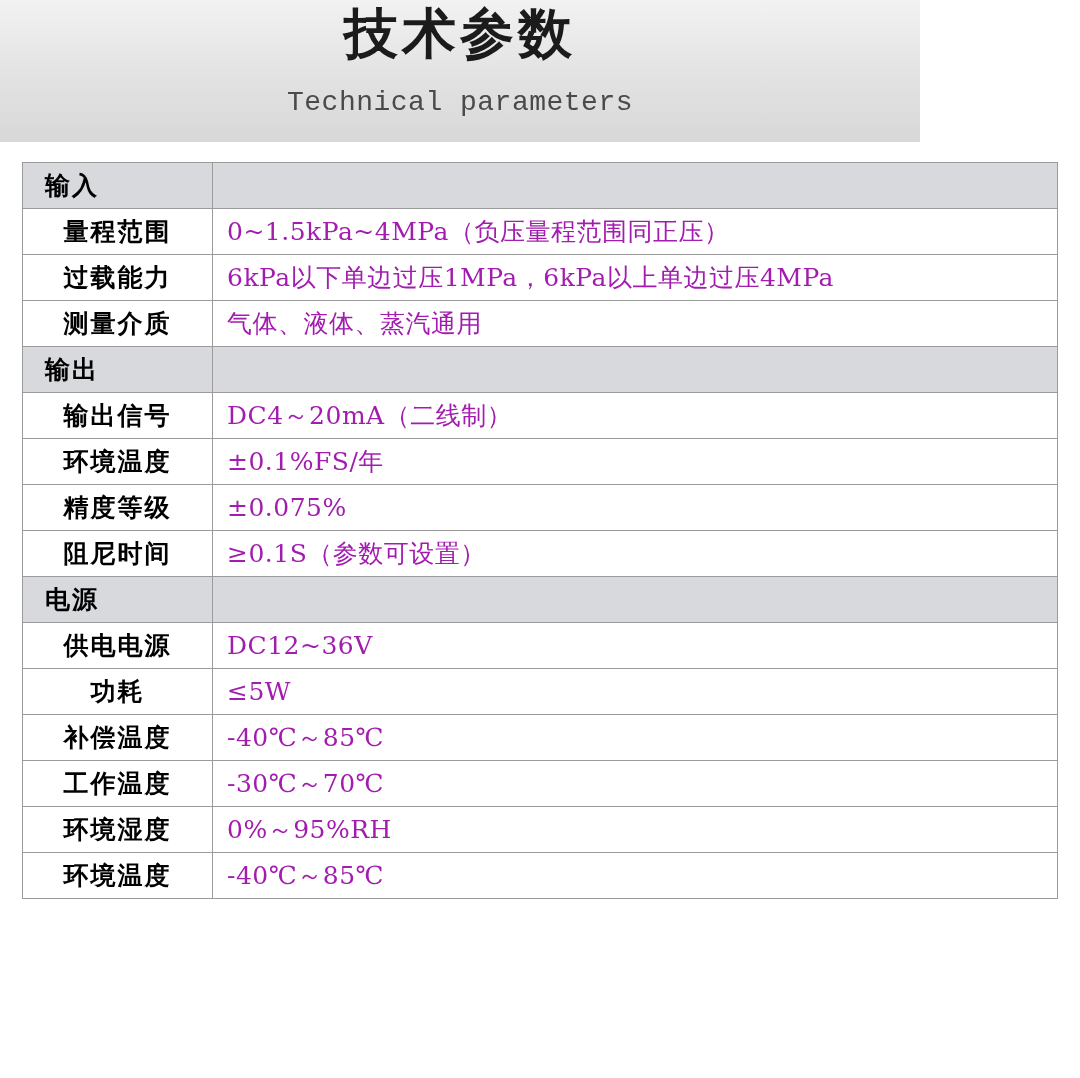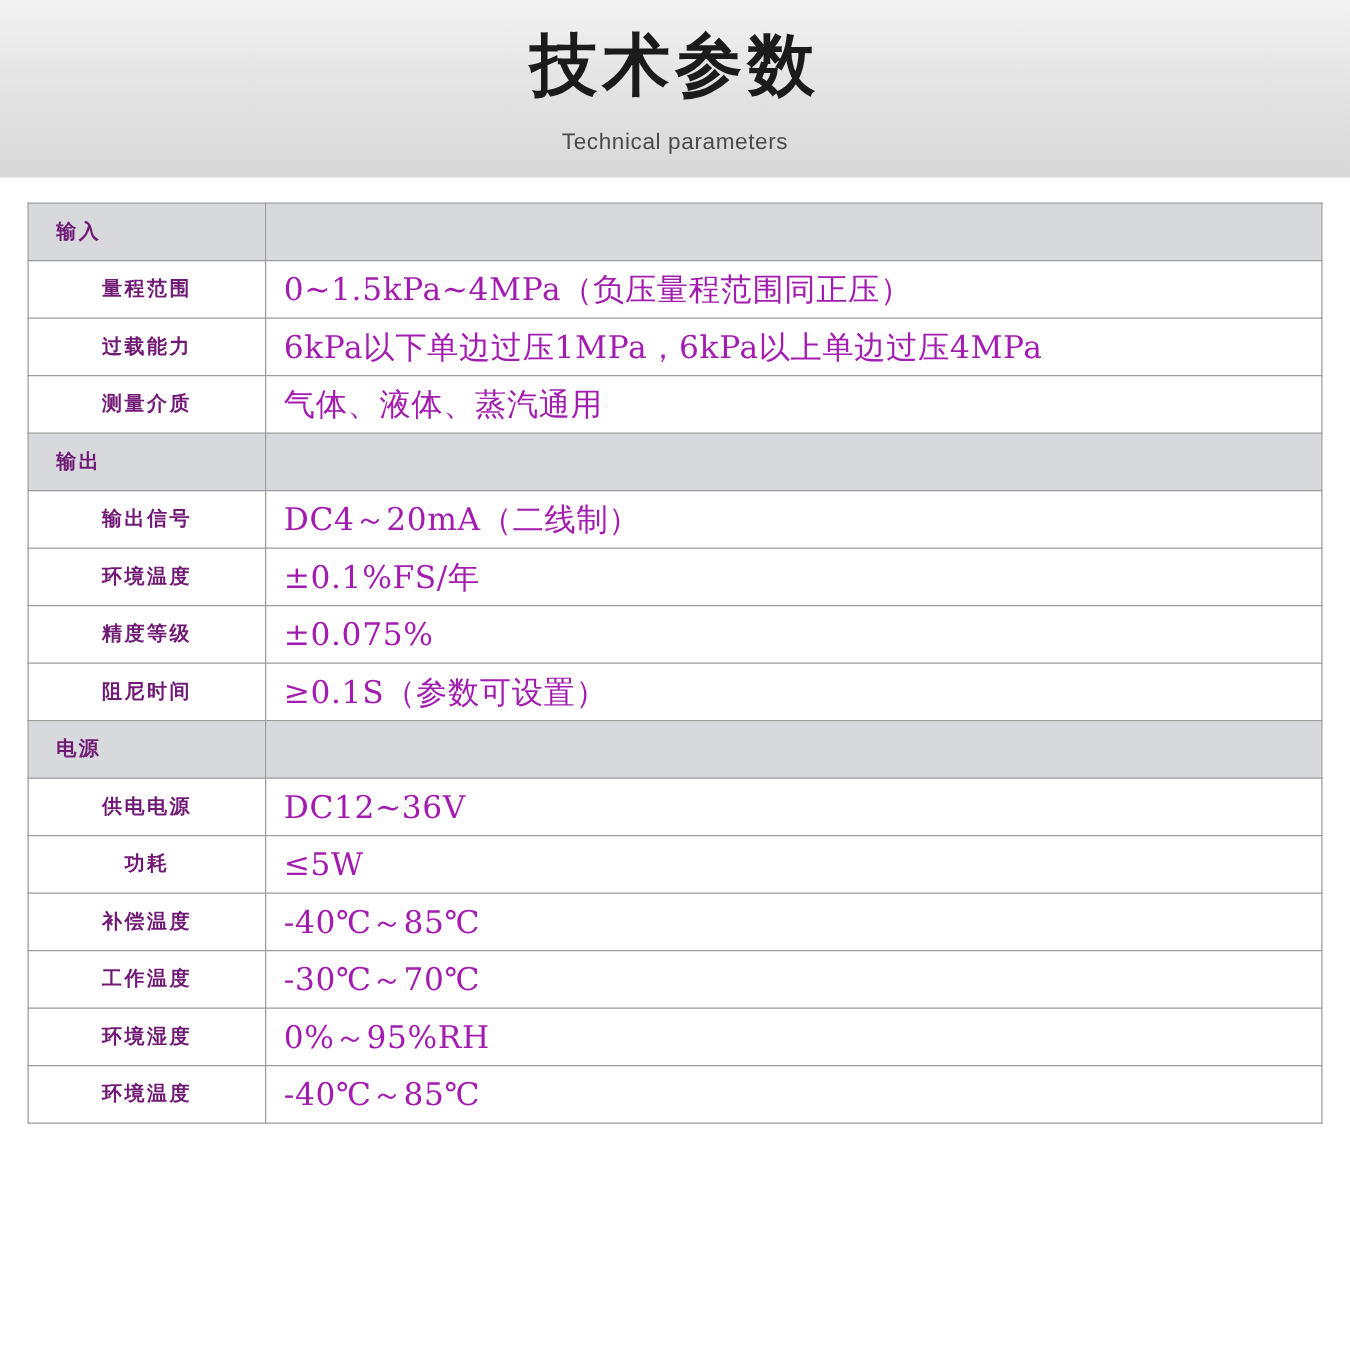--- a/index.html
+++ b/index.html
@@ -16,44 +16,44 @@
 
   .page {
     width: 1080px;
     height: 1078px;
     position: relative;
     background: #ffffff;
   }
 
   
   .header {
-    width: 1080px;
+    width: 920px;
     height: 142px;
     background: linear-gradient(to bottom, #f2f2f2 0%, #e2e2e2 55%, #d8d8d8 100%);
     box-sizing: border-box;
     display: flex;
     flex-direction: column;
     align-items: center;
-    justify-content: center;
     padding-top: 6px;
+    gap: 16px;
   }
   .header-title {
     font-family: "DejaVu Sans", "Liberation Sans", sans-serif;
     font-size: 54px;
     font-weight: bold;
     color: #1b1b1b;
     letter-spacing: 4px;
     line-height: 1.05;
   }
   .header-sub {
-    font-family: Liberation Sans, sans-serif;
-    font-size: 18px;
+    font-family: Liberation Mono, monospace;
+    font-size: 28px;
     color: #4a4a4a;
     letter-spacing: 0.5px;
-    margin-top: 22px;
+    margin-top: 8px;
   }
 
   
   .table-wrap {
     padding: 20px 22px 0 22px;
     box-sizing: border-box;
   }
   table.spec {
     border-collapse: collapse;
     width: 1036px;
@@ -62,23 +62,23 @@
   table.spec td {
     border: 1px solid #9b9b9b;
     height: 46px;
     box-sizing: border-box;
     vertical-align: middle;
   }
   td.label {
     width: 190px;
     text-align: center;
     font-family: "DejaVu Sans", "Liberation Sans", sans-serif;
-    font-size: 16px;
+    font-size: 25px;
     font-weight: bold;
-    color: #701a75;
+    color: #000000;
     letter-spacing: 2px;
     padding: 0 4px;
   }
   td.value {
     padding-left: 14px;
     font-family: "DejaVu Serif", "Liberation Serif", serif;
     font-size: 25px;
     color: #a21caf;
     letter-spacing: 0.5px;
     white-space: nowrap;

